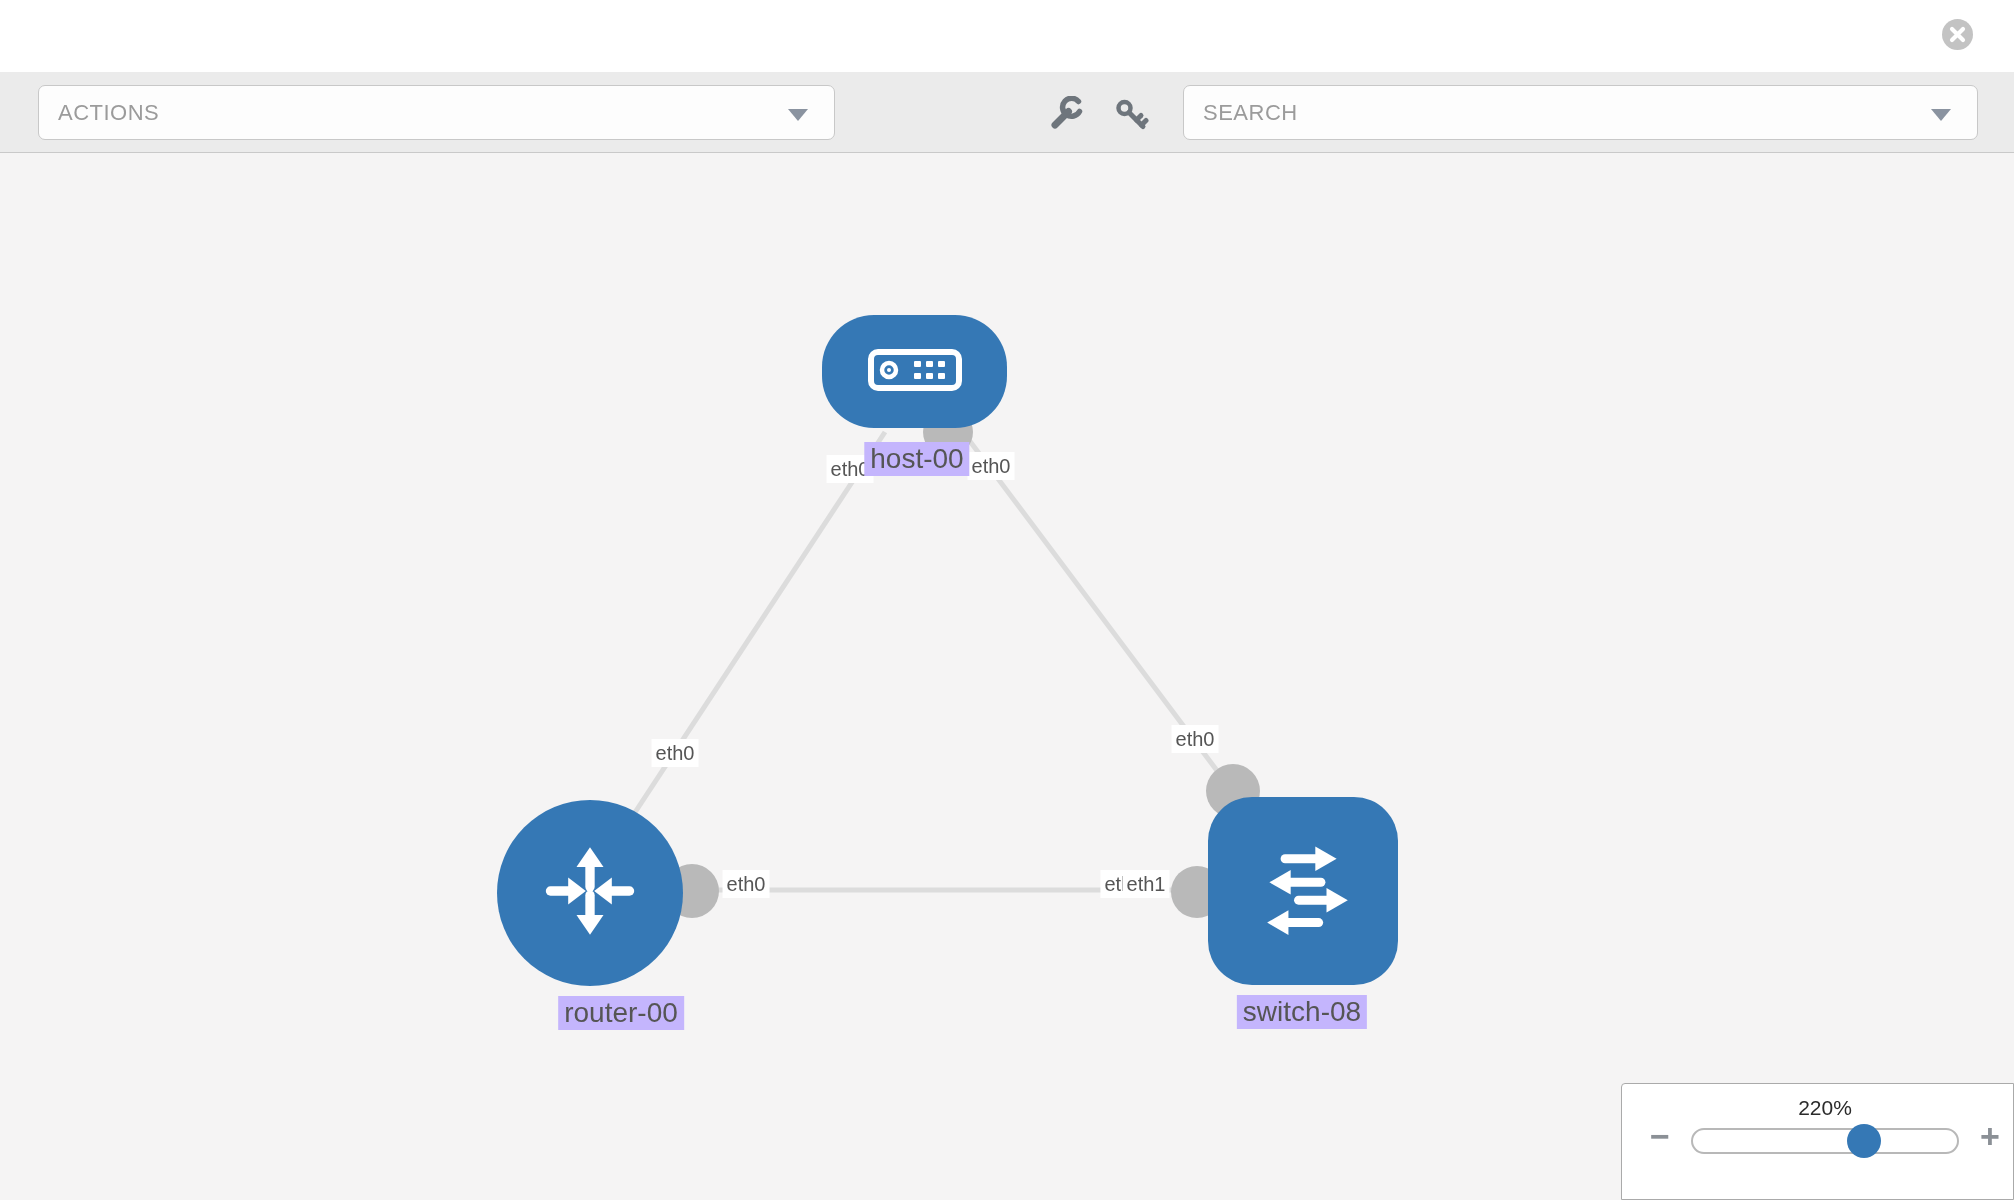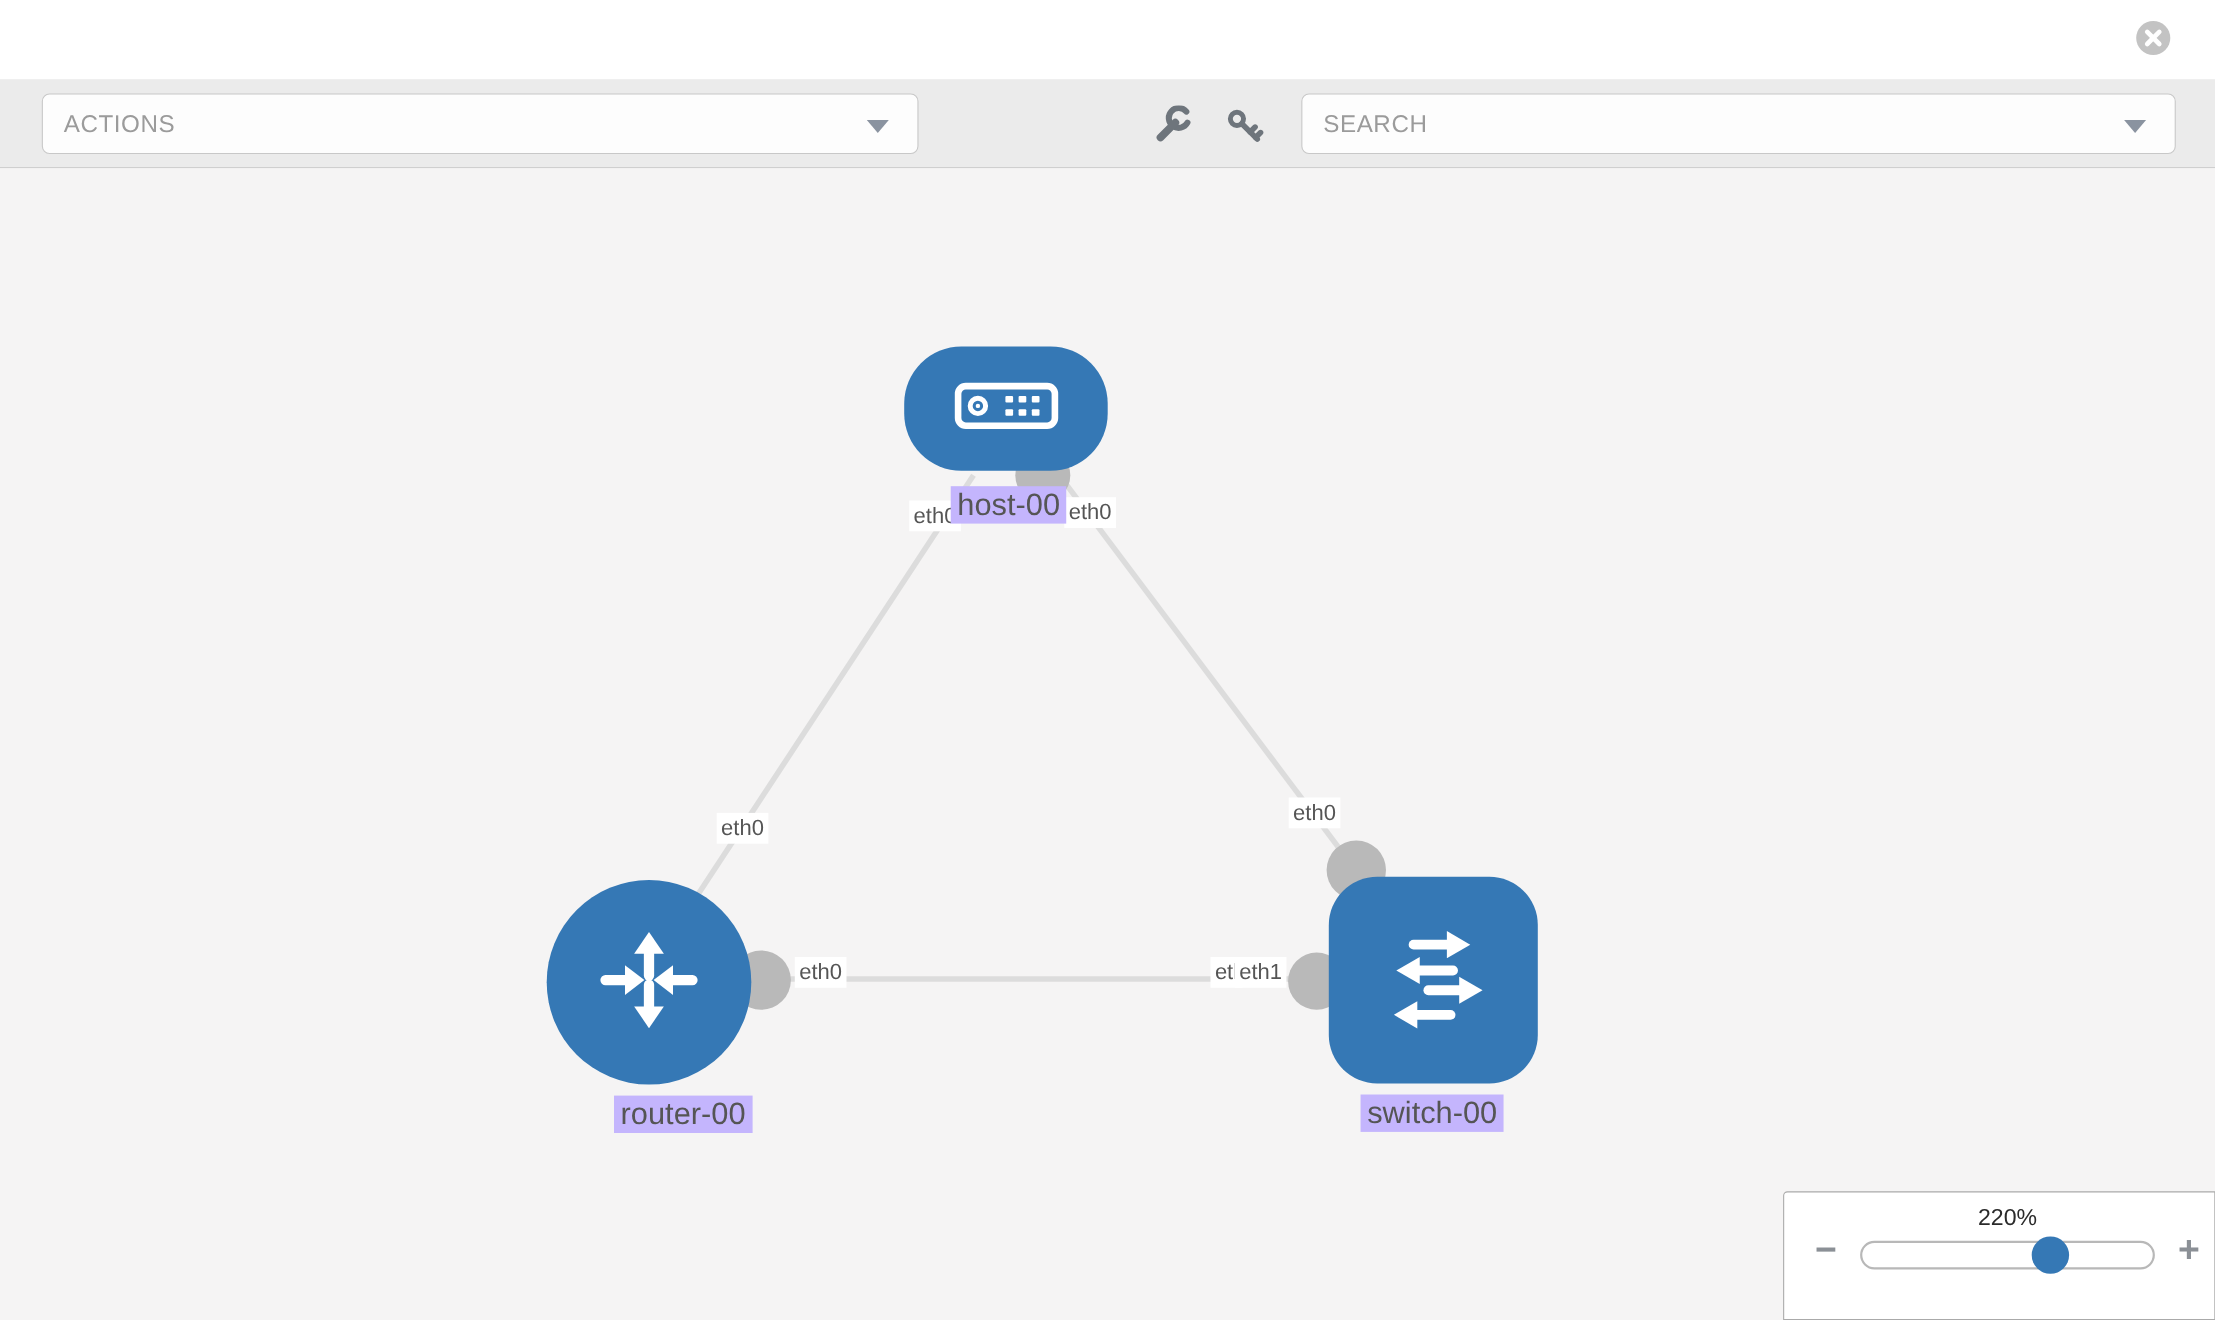--- a/index.html
+++ b/index.html
@@ -177,21 +177,21 @@
     <span class="chip" style="left:850px;top:316px;">eth0</span>
     <span class="chip" style="left:991px;top:313px;">eth0</span>
     <span class="chip" style="left:675px;top:600px;">eth0</span>
     <span class="chip" style="left:1195px;top:586px;">eth0</span>
     <span class="chip" style="left:746px;top:731px;">eth0</span>
     <span class="chip" style="left:1115px;top:731px;">etl</span>
     <span class="chip" style="left:1146px;top:731px;">eth1</span>
 
     <span class="node-label" style="left:917px;top:306px;">host-00</span>
     <span class="node-label" style="left:589px;top:860px;margin-left:32px;">router-00</span>
-    <span class="node-label" style="left:1302px;top:859px;">switch-00</span>
+    <span class="node-label" style="left:1302px;top:859px;">switch-08</span>
 
     <div class="zoom-panel">
       <div class="zoom-level">220%</div>
       <span class="zoom-minus">−</span>
       <div class="zoom-track">
         <div class="zoom-handle"></div>
       </div>
       <span class="zoom-plus">+</span>
     </div>
 

